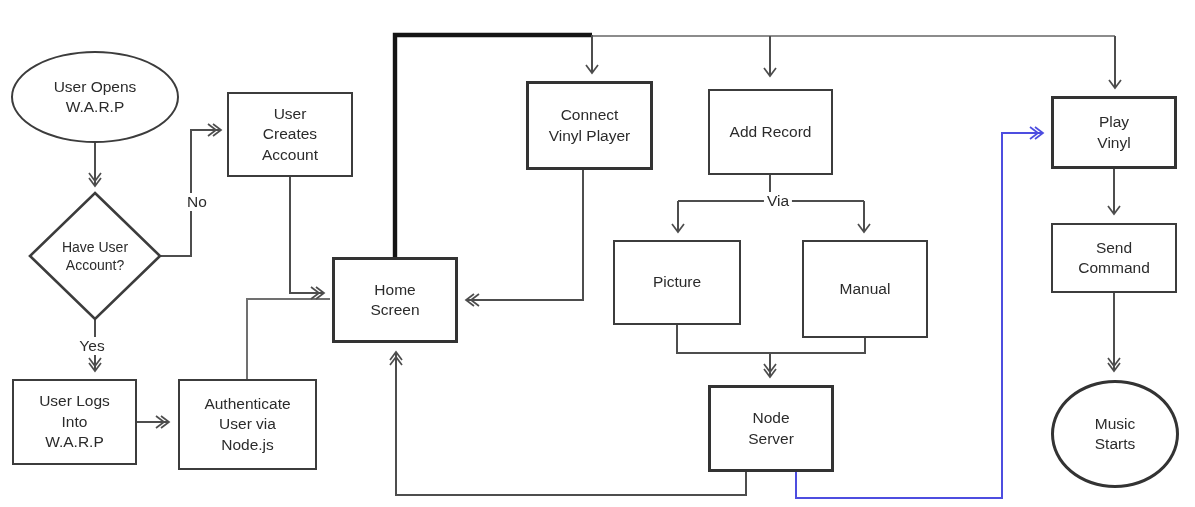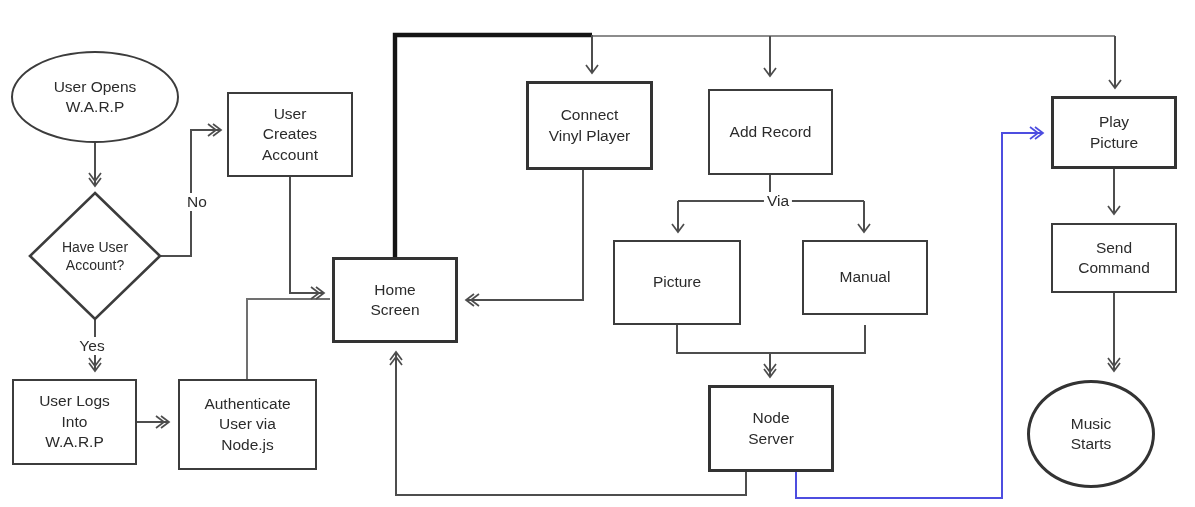--- a/index.html
+++ b/index.html
@@ -143,40 +143,40 @@
   </div>
 
   <div class="node" style="left:708px;top:89px;width:125px;height:86px;">
     <span>Add Record</span>
   </div>
 
   <div class="node" style="left:613px;top:240px;width:128px;height:85px;">
     <span>Picture</span>
   </div>
 
-  <div class="node" style="left:802px;top:240px;width:126px;height:75px;">
+  <div class="node" style="left:802px;top:240px;width:126px;height:98px;">
     <span>Manual</span>
   </div>
 
   <div class="node strong" style="left:708px;top:385px;width:126px;height:87px;">
     <span>Node
 Server</span>
   </div>
 
   <div class="node strong" style="left:1051px;top:96px;width:126px;height:73px;">
     <span>Play
-Picture</span>
+Vinyl</span>
   </div>
 
   <div class="node" style="left:1051px;top:223px;width:126px;height:70px;">
     <span>Send
 Command</span>
   </div>
 
-  <div class="node ellipse strong" style="left:1027px;top:380px;width:128px;height:108px;">
+  <div class="node ellipse strong" style="left:1051px;top:380px;width:128px;height:108px;">
     <span>Music
 Starts</span>
   </div>
 
   <div class="edge-label" style="left:197px;top:202px;">No</div>
 
   <div class="edge-label" style="left:92px;top:346px;">Yes</div>
 
   <div class="edge-label" style="left:778px;top:201px;">Via</div>
 

